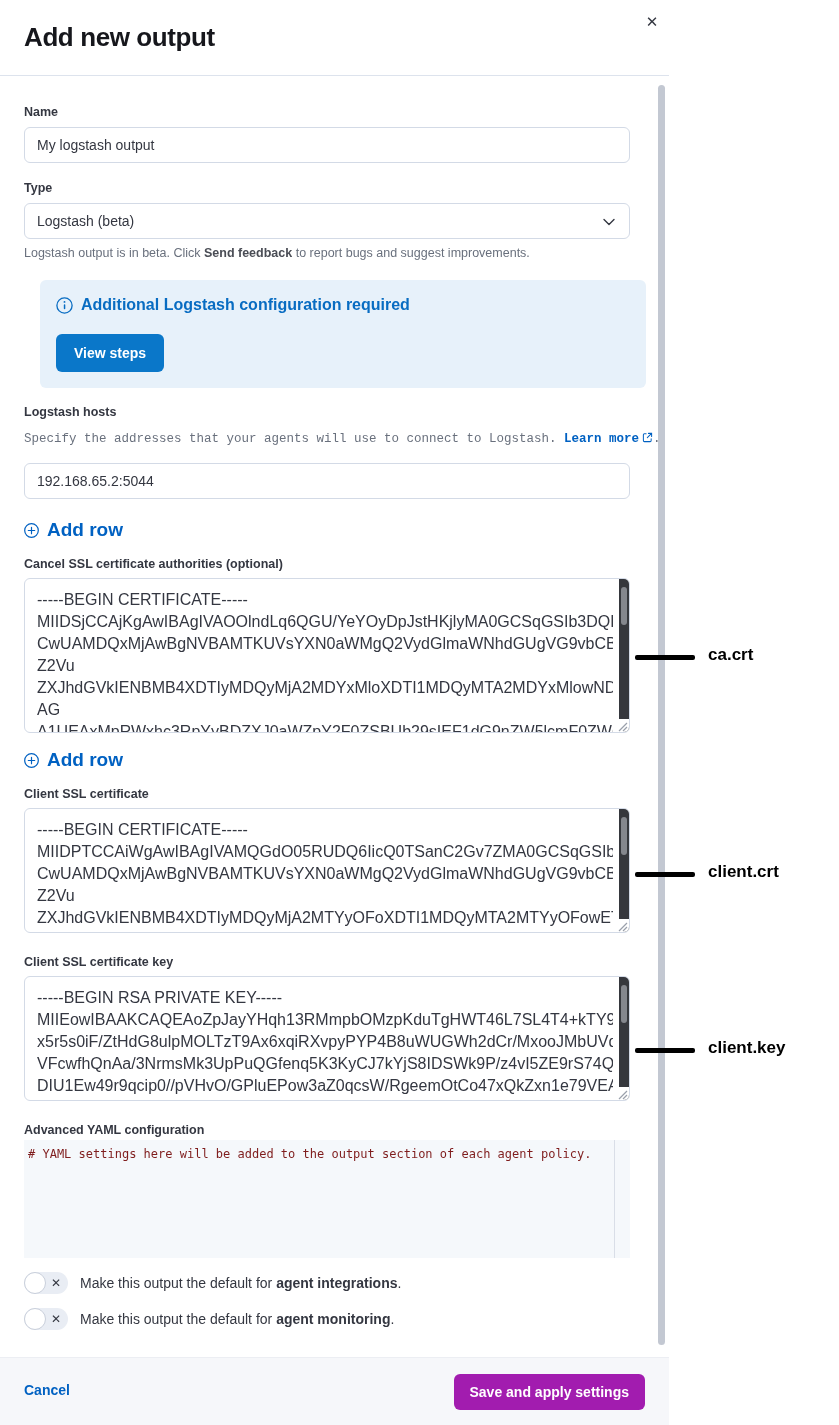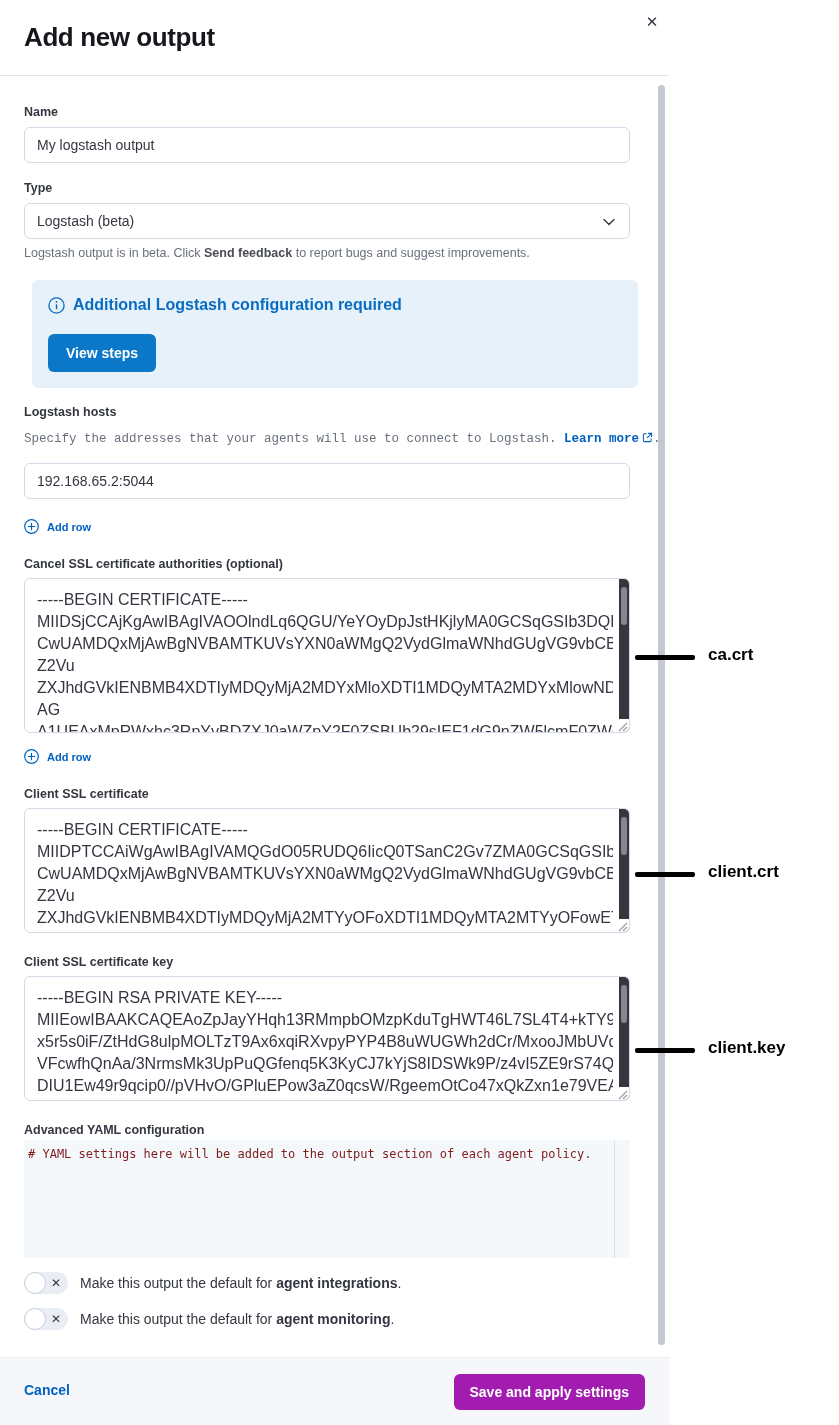--- a/index.html
+++ b/index.html
@@ -18,30 +18,30 @@
   .body-scrollbar { position:absolute; left:658px; top:9px; width:7px; height:1260px; border-radius:4px; background:#c3c8d2; }
 
   .label { position:absolute; left:24px; font-size:12.5px; font-weight:700; color:#343741; }
   .field { position:absolute; left:24px; width:606px; height:36px; background:#fff; border:1px solid #d3dae6; border-radius:6px; font-size:14px; color:#343741; padding:0 12px; line-height:34px; white-space:nowrap; overflow:hidden; }
   .helper { position:absolute; left:24px; font-size:12.5px; color:#69707d; }
   .helper b { color:#4a4d55; }
 
   .select-chevron { position:absolute; right:12px; top:10px; width:16px; height:16px; }
 
   
-  .callout { position:absolute; left:32px; top:204px; width:606px; height:108px; background:#e7f1fa; border-radius:6px; }
+  .callout { position:absolute; left:40px; top:204px; width:606px; height:108px; background:#e7f1fa; border-radius:6px; }
   .callout-title-row { position:absolute; left:16px; top:16px; display:flex; align-items:center; gap:8px; }
   .info-icon { width:17px; height:17px; flex:0 0 auto; }
   .callout-title { font-size:16px; font-weight:600; color:#086cc2; }
   .callout-btn { position:absolute; left:16px; top:54px; height:38px; padding:0 18px; background:#0a77c9; color:#fff; border:none; border-radius:6px; font-size:14px; font-weight:700; font-family:"Liberation Sans",sans-serif; cursor:pointer; }
 
   .link { color:#0061c2; font-weight:600; text-decoration:none; }
   .ext-icon { display:inline-block; vertical-align:-1px; margin-left:3px; }
 
-  .add-row { position:absolute; left:24px; display:flex; align-items:center; gap:8px; color:#0061c2; font-size:11px; font-weight:600; cursor:pointer; }
+  .add-row { position:absolute; left:24px; display:flex; align-items:center; gap:8px; color:#0061c2; font-size:19px; font-weight:600; cursor:pointer; }
 
   
   .cert-box { position:absolute; left:24px; width:606px; background:#fff; border:1px solid #d3dae6; border-radius:6px; overflow:hidden; }
   .cert-text { position:absolute; left:12px; top:10px; right:16px; font-size:16px; line-height:22px; color:#343741; white-space:pre; overflow:hidden; height:calc(100% - 10px); }
   .cert-scroll-track { position:absolute; top:0; right:0; width:10px; height:100%; background:#35373d; }
   .cert-scroll-thumb { position:absolute; top:8px; right:2px; width:6px; height:38px; border-radius:3px; background:#84878e; }
   .resize-handle { position:absolute; right:0; bottom:0; width:13px; height:13px; background:#fff; }
 
   
   .yaml-box { position:absolute; left:24px; top:1064px; width:606px; height:118px; background:#f5f8fb; }

